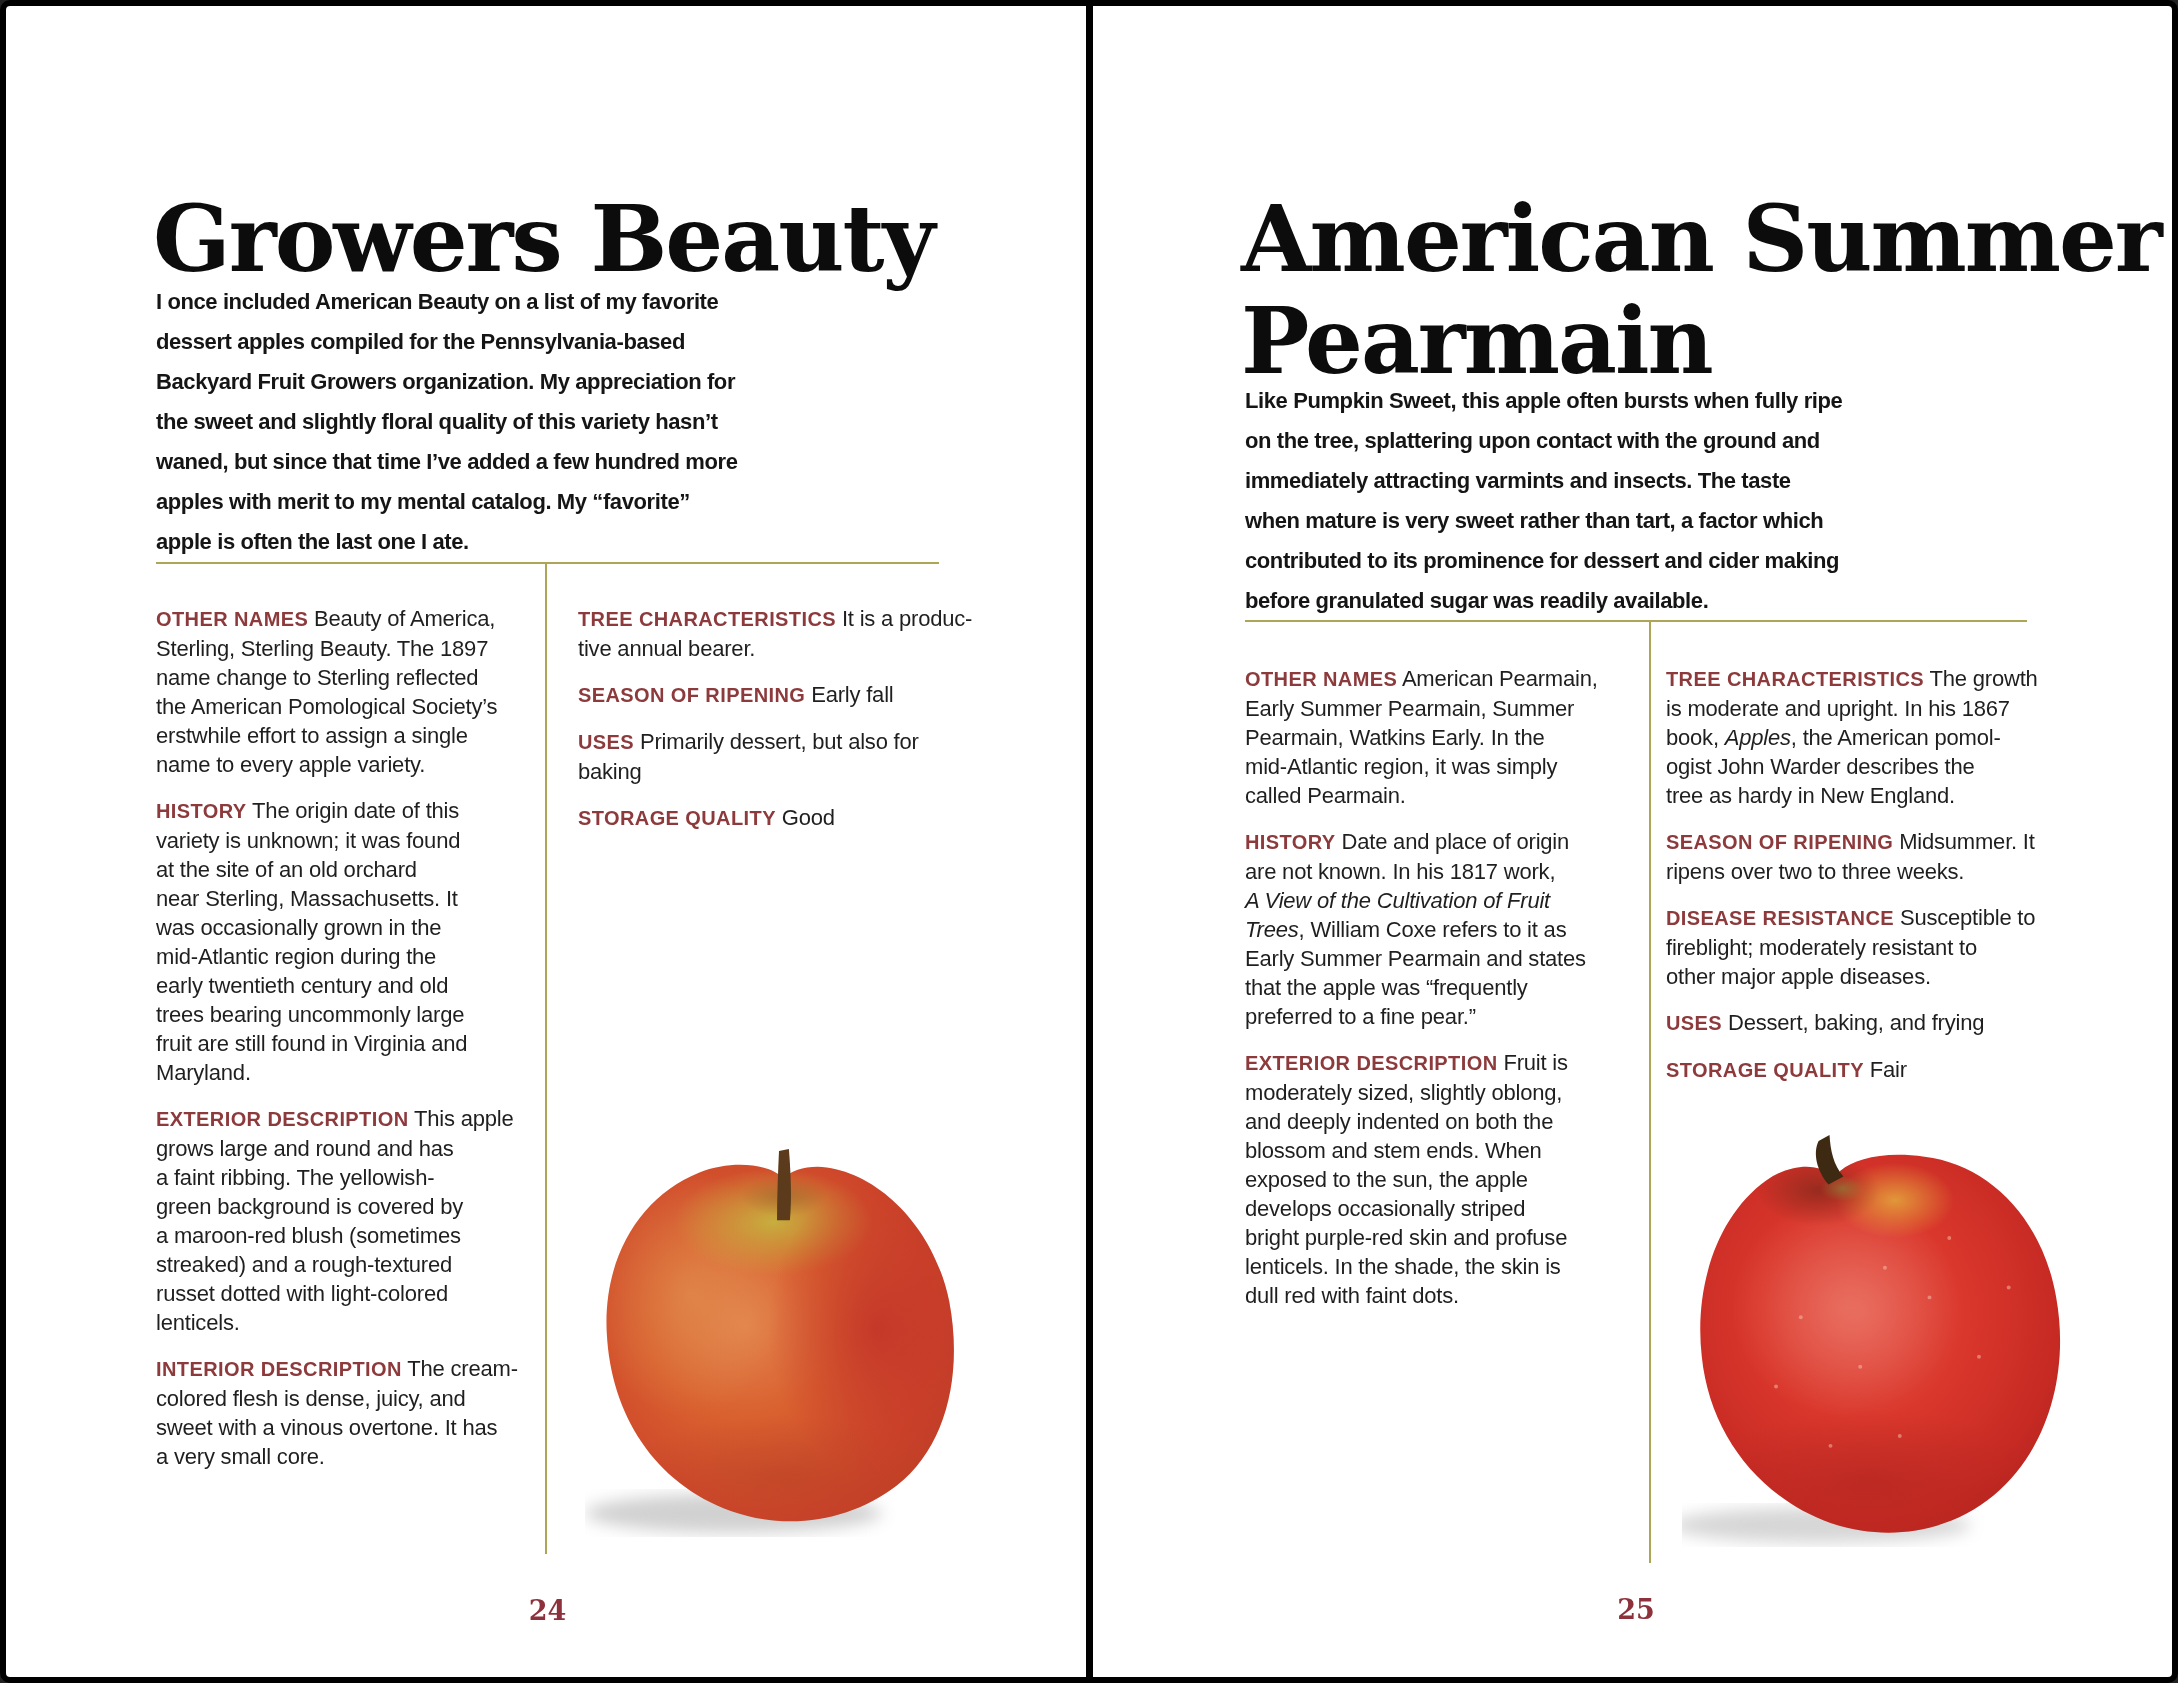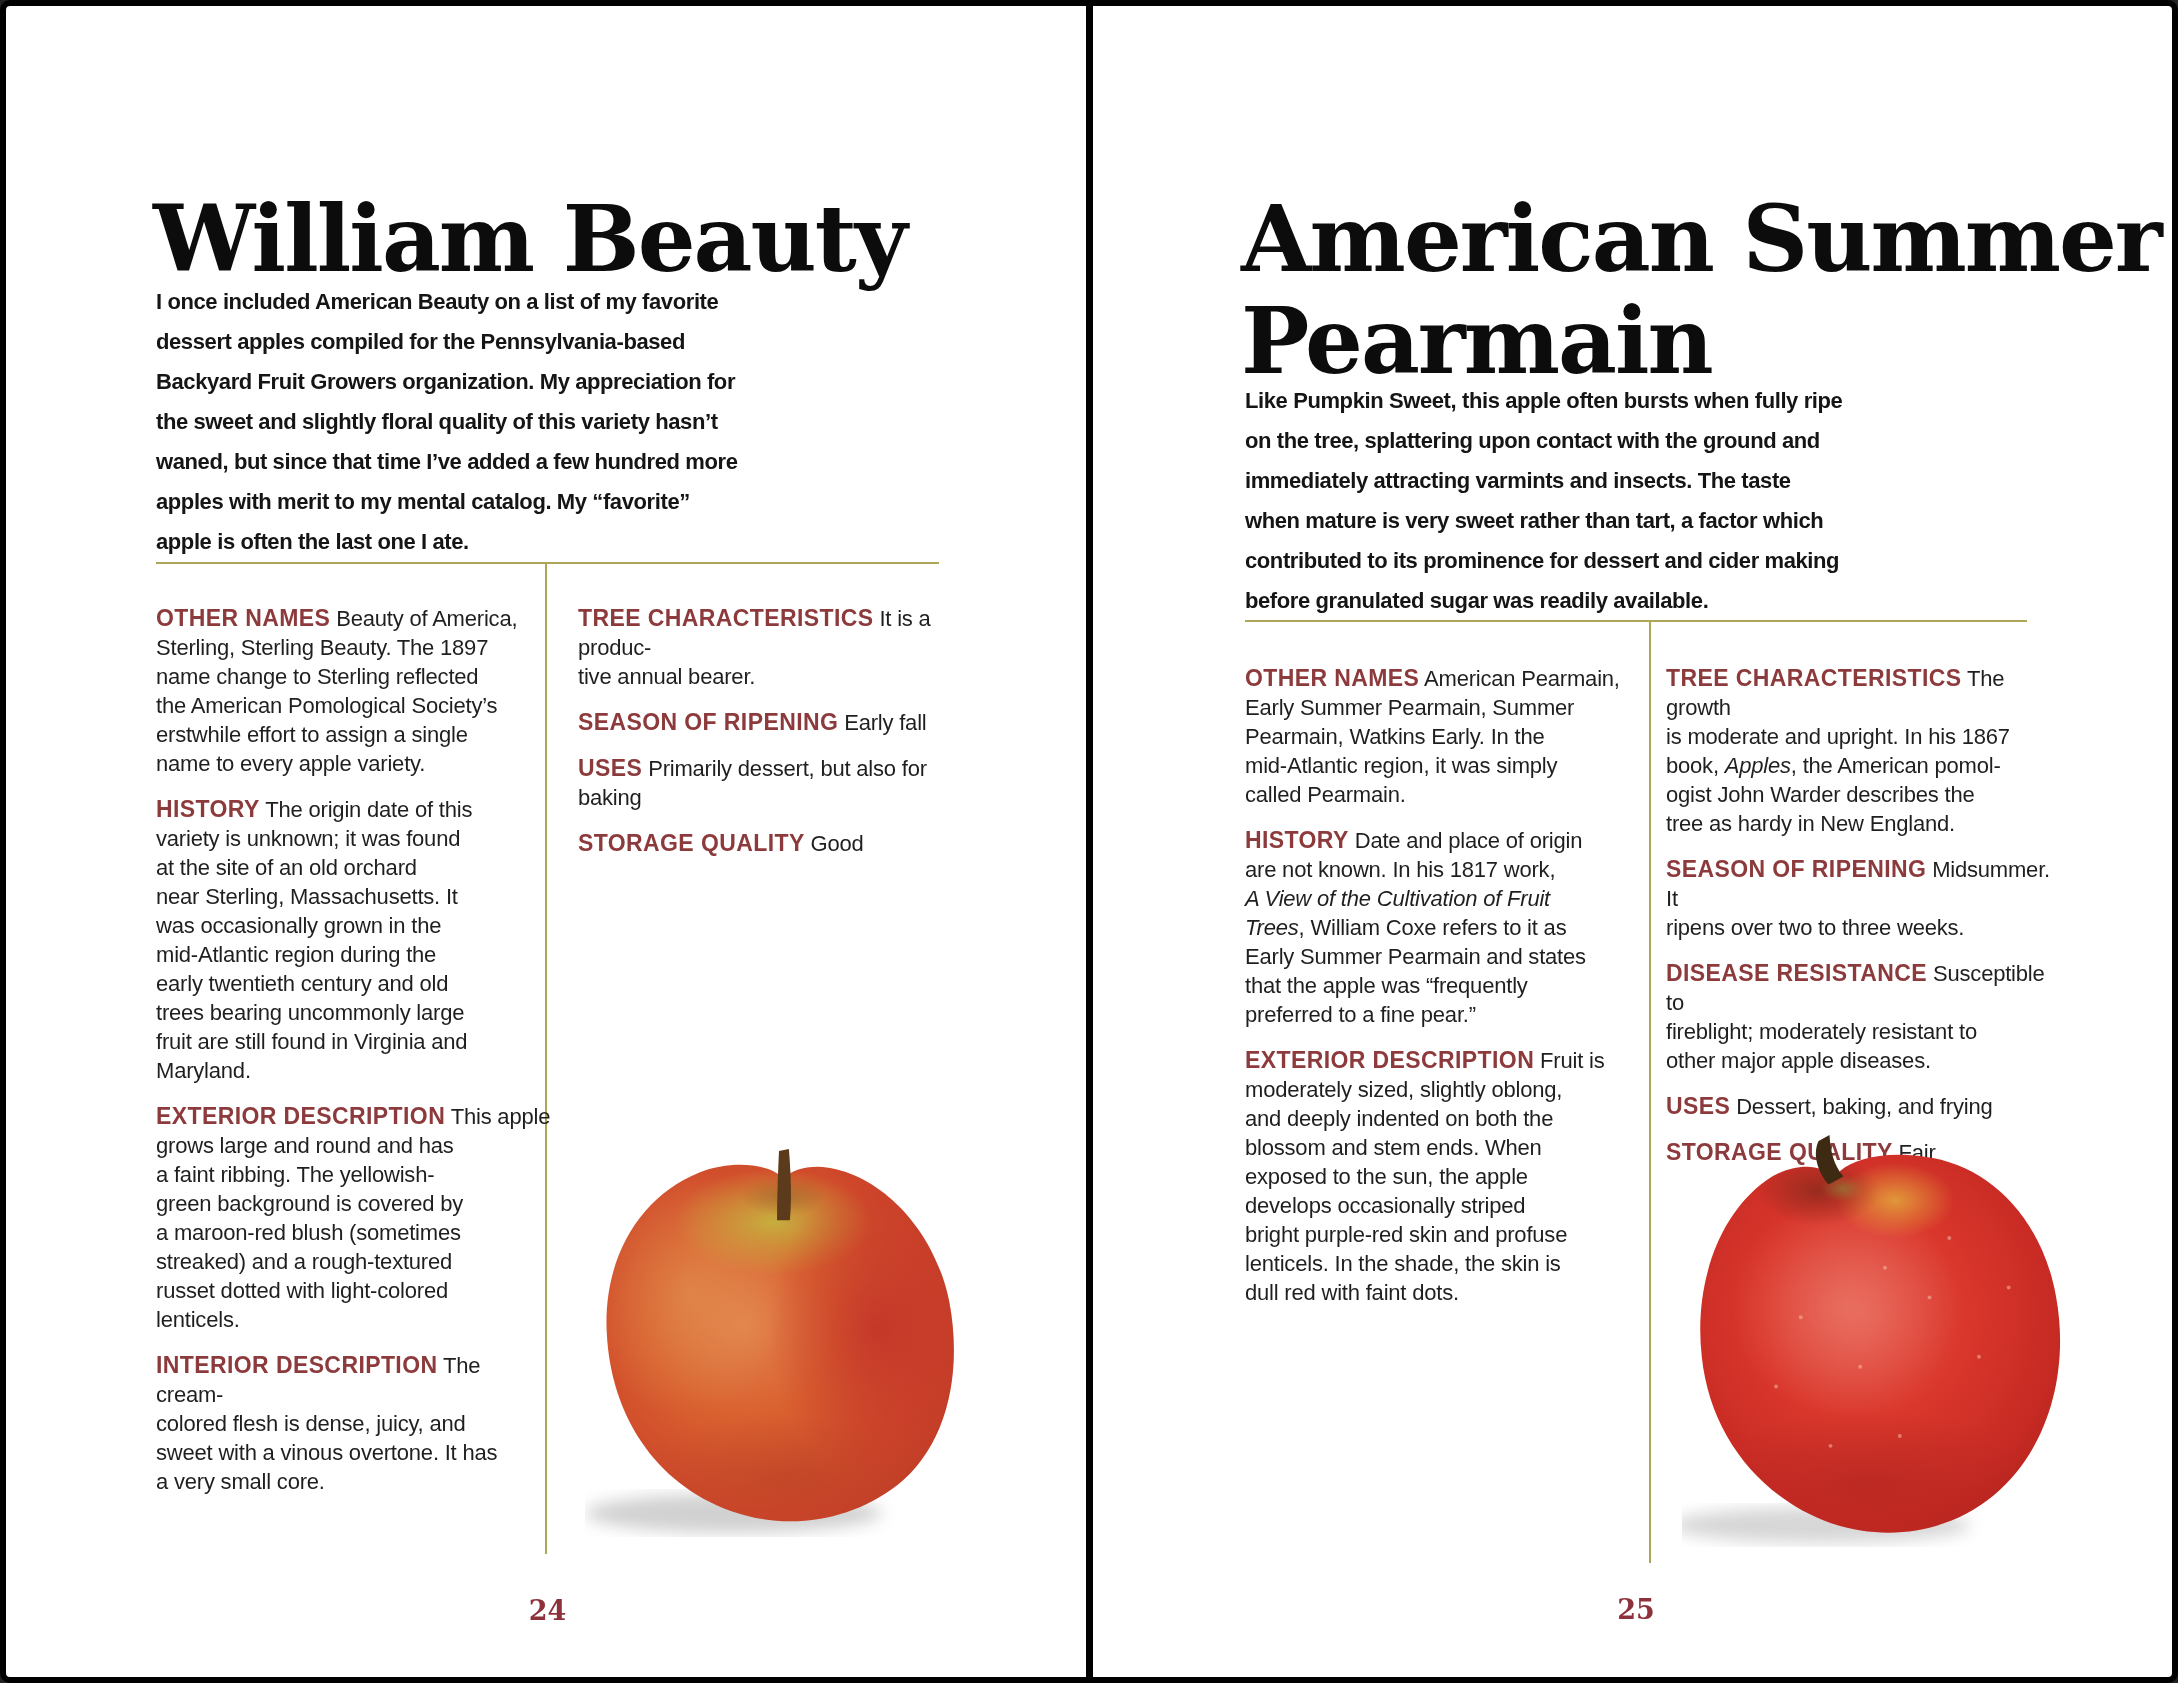--- a/index.html
+++ b/index.html
@@ -37,21 +37,21 @@
   .lp-col1 { left:150px; top:598px; width:396px; }
   .lp-col2 { left:572px; top:598px; width:396px; }
   .rp-col1 { left:1239px; top:658px; width:405px; }
   .rp-col2 { left:1660px; top:658px; width:396px; }
 
   .entry {
     margin:0 0 17px 0; font-size:22px; line-height:29px; letter-spacing:-0.2px;
     color:#1f1f1f; white-space:pre-line;
   }
   .entry .label {
-    font-weight:bold; font-size:23px; letter-spacing:0.4px; color:#8d3a3c;
+    font-weight:bold; font-size:20px; letter-spacing:0.4px; color:#8d3a3c;
   }
   .entry em { font-style:italic; }
 
   .apple { position:absolute; margin:0; padding:0; }
   .lp-apple { left:579px; top:1139px; width:388px; height:394px; }
   .rp-apple { left:1676px; top:1113px; width:394px; height:432px; }
   .apple svg { display:block; width:100%; height:100%; }
 
   .pagenum {
     position:absolute; text-align:center; font-family:"DejaVu Serif", serif;
@@ -59,21 +59,21 @@
   }
   .lp-pagenum { left:150px; top:1589px; width:783px; }
   .rp-pagenum { left:1239px; top:1588px; width:782px; }
 </style>
 </head>
 <body>
 
 <div class="canvas">
 
   <section>
-    <h1 class="title lp-title">William Beauty</h1>
+    <h1 class="title lp-title">Growers Beauty</h1>
     <p class="intro lp-intro">I once included American Beauty on a list of my favorite
 dessert apples compiled for the Pennsylvania-based
 Backyard Fruit Growers organization. My appreciation for
 the sweet and slightly floral quality of this variety hasn’t
 waned, but since that time I’ve added a few hundred more
 apples with merit to my mental catalog. My “favorite”
 apple is often the last one I ate.</p>
 
     <div class="hdiv lp-hdiv"></div>
     <div class="vdiv lp-vdiv"></div>

